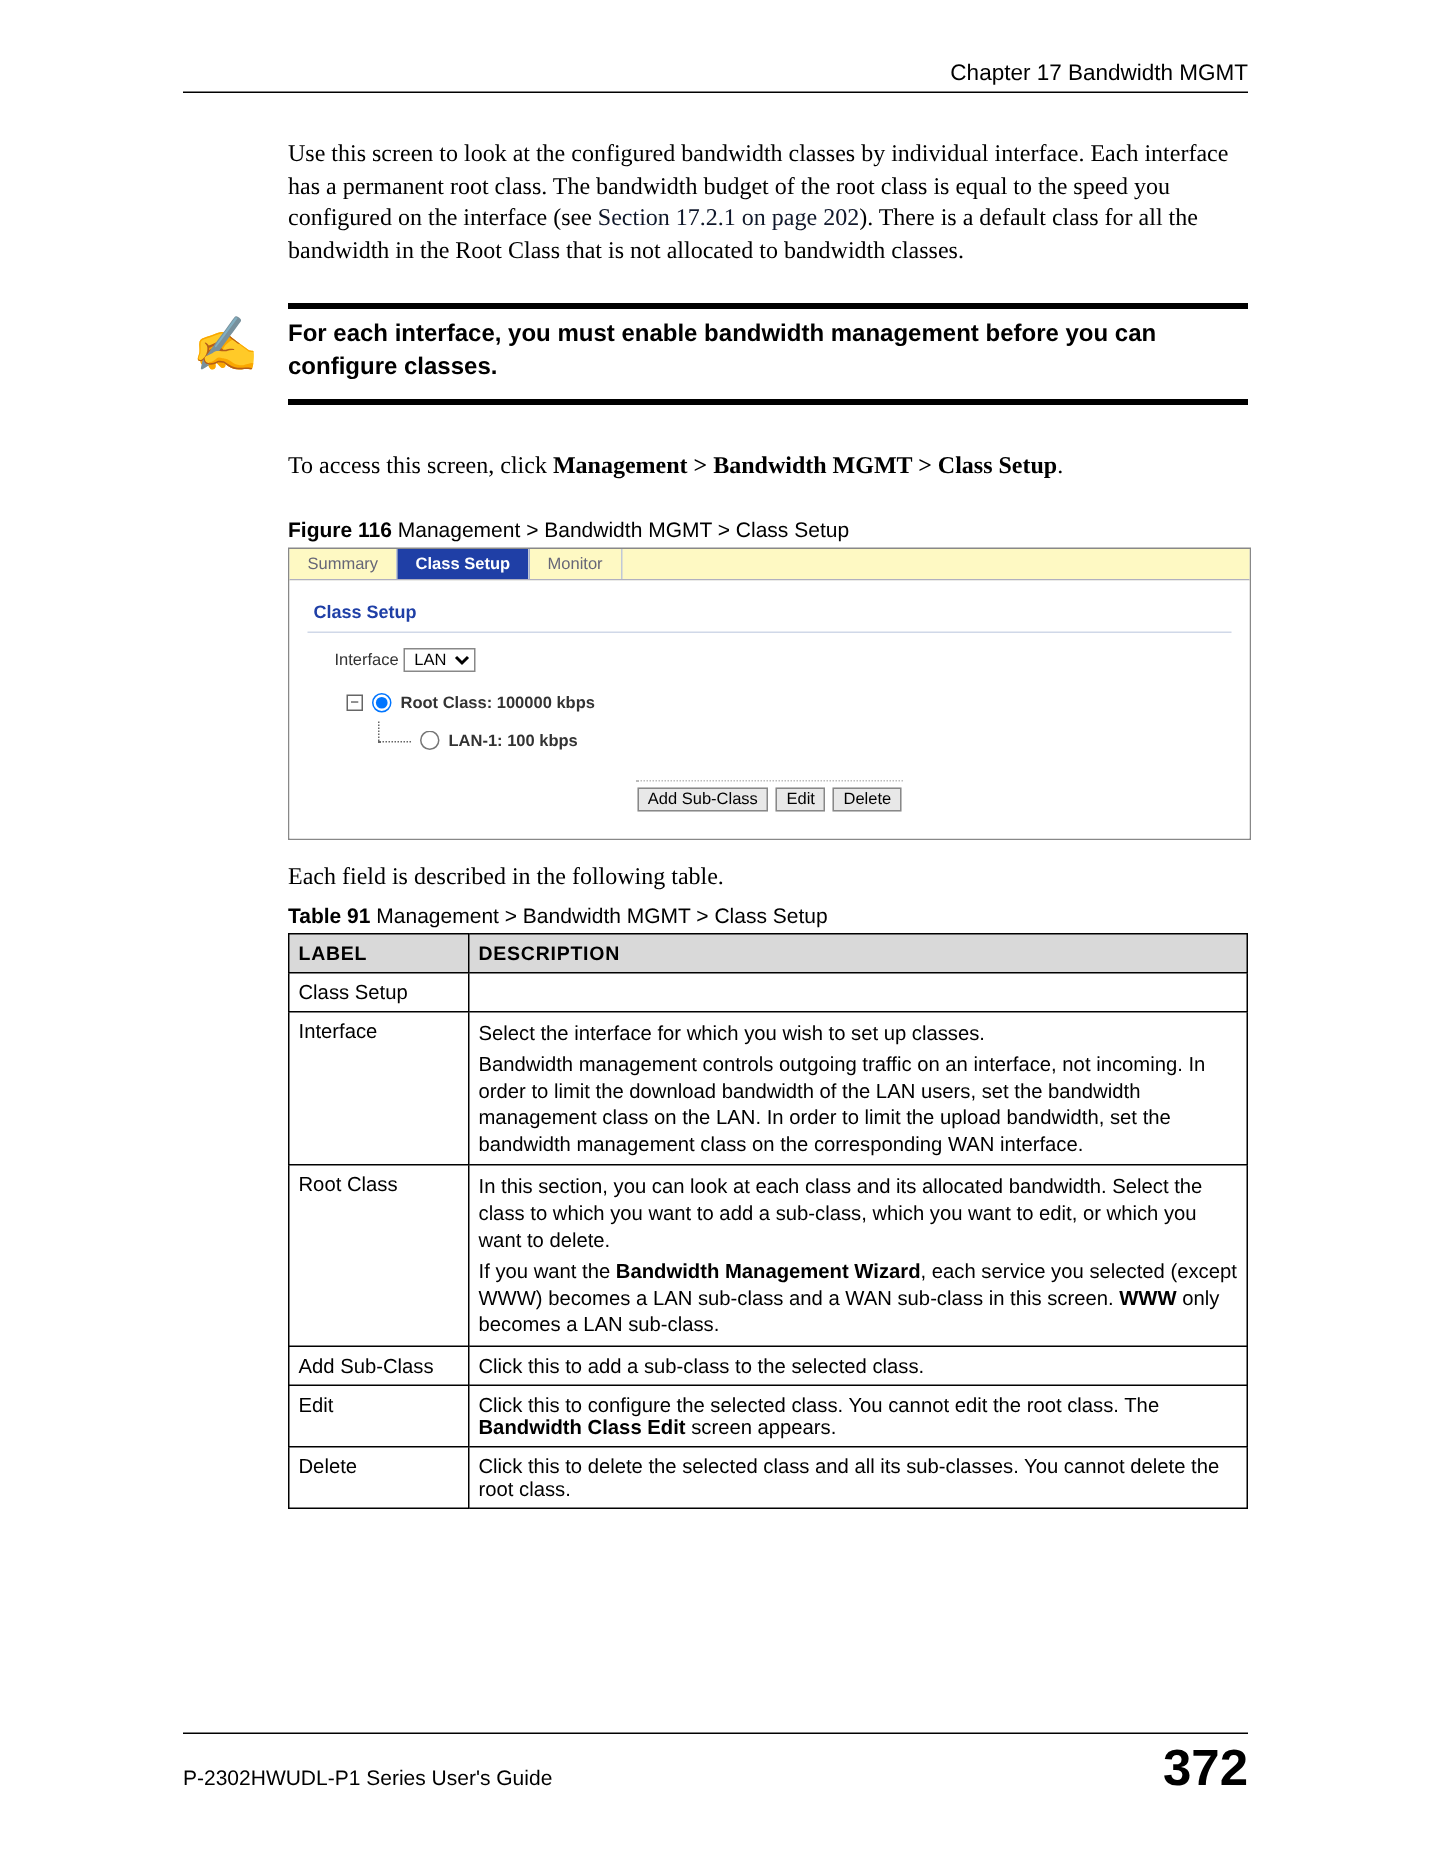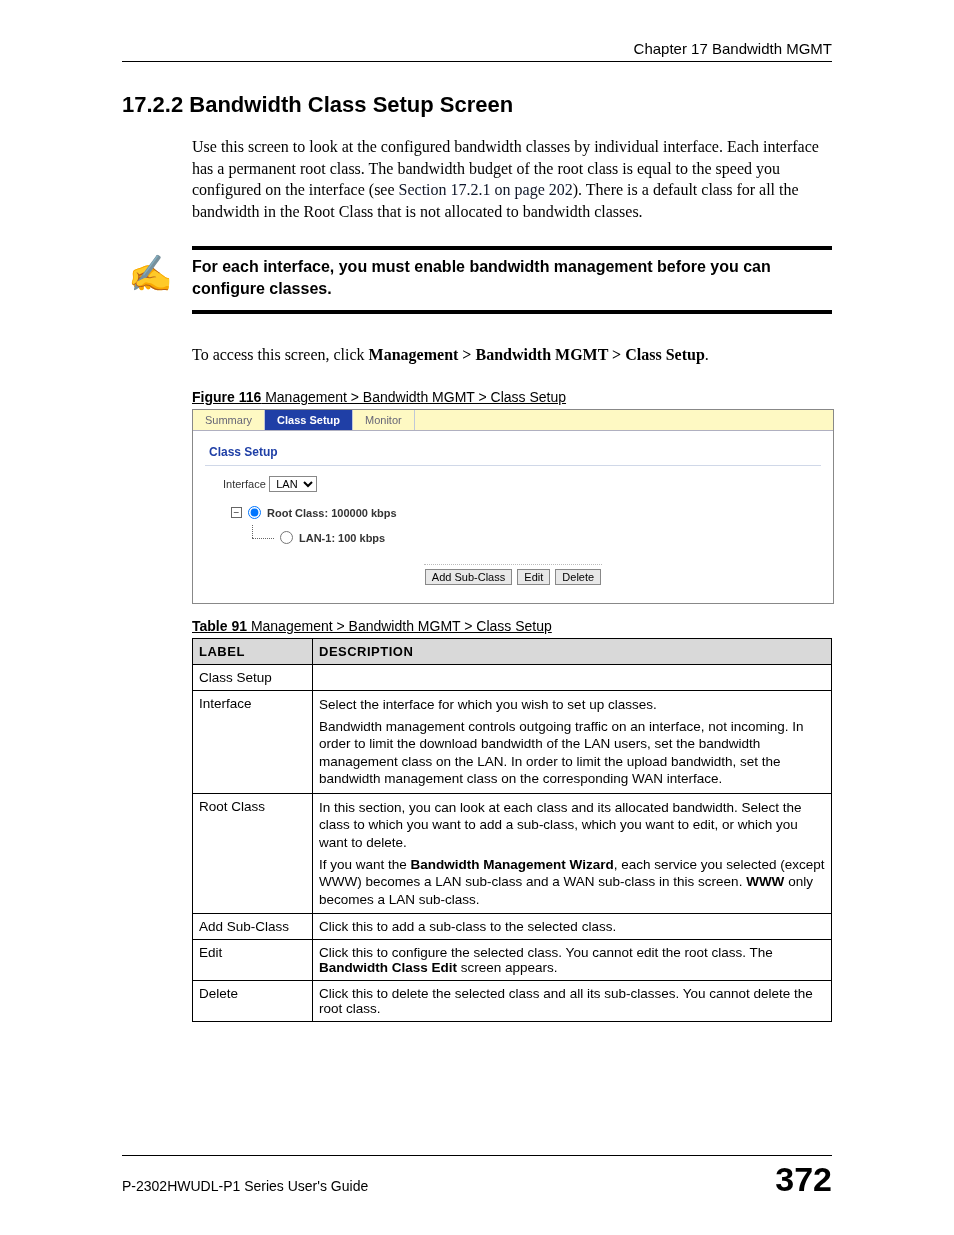--- a/index.html
+++ b/index.html
@@ -14,21 +14,21 @@
   .para { font-size: 16px; line-height: 1.35; margin-bottom: 24px; }
   .link { color: #0f172a; }
 
   .note-block { margin-top: 18px; margin-bottom: 30px; }
   .note-rule-top { border-top: 4px solid #000; margin-left: 70px; margin-bottom: 6px; }
   .note-row { display: flex; align-items: flex-start; }
   .note-icon { width: 70px; flex: 0 0 70px; font-size: 36px; line-height: 1; font-family: Arial, sans-serif; text-align: left; padding-left: 6px; }
   .note-text { font-family: Arial, Helvetica, sans-serif; font-weight: bold; font-size: 16px; line-height: 1.35; }
   .note-rule-bot { border-top: 4px solid #000; margin-left: 70px; margin-top: 10px; }
 
-  .caption { font-family: Arial, Helvetica, sans-serif; font-size: 14px; margin-bottom: 4px; text-decoration: underline; }
+  .caption { font-family: Arial, Helvetica, sans-serif; font-size: 14px; margin-bottom: 4px; }
   .caption b { font-weight: bold; }
 
   
   .figure { margin-bottom: 14px; }
   .fig-box { border: 1px solid #888; width: 642px; font-family: Verdana, Arial, sans-serif; font-size: 11px; color: #333; }
   .fig-tabs { display: flex; background: #fef9c3; border-bottom: 1px solid #b0b0c0; }
   .fig-tab { padding: 4px 12px; border-right: 1px solid #c0c8d8; color: #667; font-size: 11px; cursor: pointer; }
   .fig-tab.active { background: #1f3fa6; color: #fff; font-weight: bold; }
   .fig-body { background: #fff; padding: 8px 12px 18px 12px; }
   .fig-panel-title { color: #1f3fa6; font-weight: bold; font-size: 12px; padding: 6px 4px; border-bottom: 1px solid #d0d8e8; margin-bottom: 10px; }
@@ -60,21 +60,20 @@
   .footer-left { font-family: Arial, Helvetica, sans-serif; font-size: 14px; }
   .footer-right { font-family: Arial, Helvetica, sans-serif; font-size: 34px; font-weight: bold; }
 </style>
 </head>
 <body>
 
 <div class="page">
   <div class="chapter-header">Chapter 17 Bandwidth MGMT</div>
   <div class="header-rule"></div>
 
-  <h2 class="section-title">17.2.2  Bandwidth Class Setup Screen</h2>
 
   <div class="body-indent">
     <p class="para">
       <span>Use this screen to look at the configured bandwidth classes by individual interface. Each interface has a permanent root class. The bandwidth budget of the root class is equal to the speed you configured on the interface (see </span><span class="link">Section 17.2.1 on page 202</span><span>). There is a default class for all the bandwidth in the Root Class that is not allocated to bandwidth classes.</span>
     </p>
   </div>
 
   <div class="note-block">
     <div class="note-rule-top"></div>
     <div class="note-row">
@@ -123,20 +122,21 @@
             <span class="fig-button-row-inner">
               <button class="fig-btn">Add Sub-Class</button>
               <button class="fig-btn">Edit</button>
               <button class="fig-btn">Delete</button>
             </span>
           </div>
         </div>
       </div>
     </div>
 
+    <p class="para" style="margin-bottom:6px;">Each field is described in the following table.</p>
 
     <div class="caption">
       <b>Table 91</b><span>   Management &gt; Bandwidth MGMT &gt; Class Setup</span>
     </div>
 
     <table class="doc-table">
       <thead>
         <tr>
           <th class="tbl-label-col">LABEL</th>
           <th>DESCRIPTION</th>

